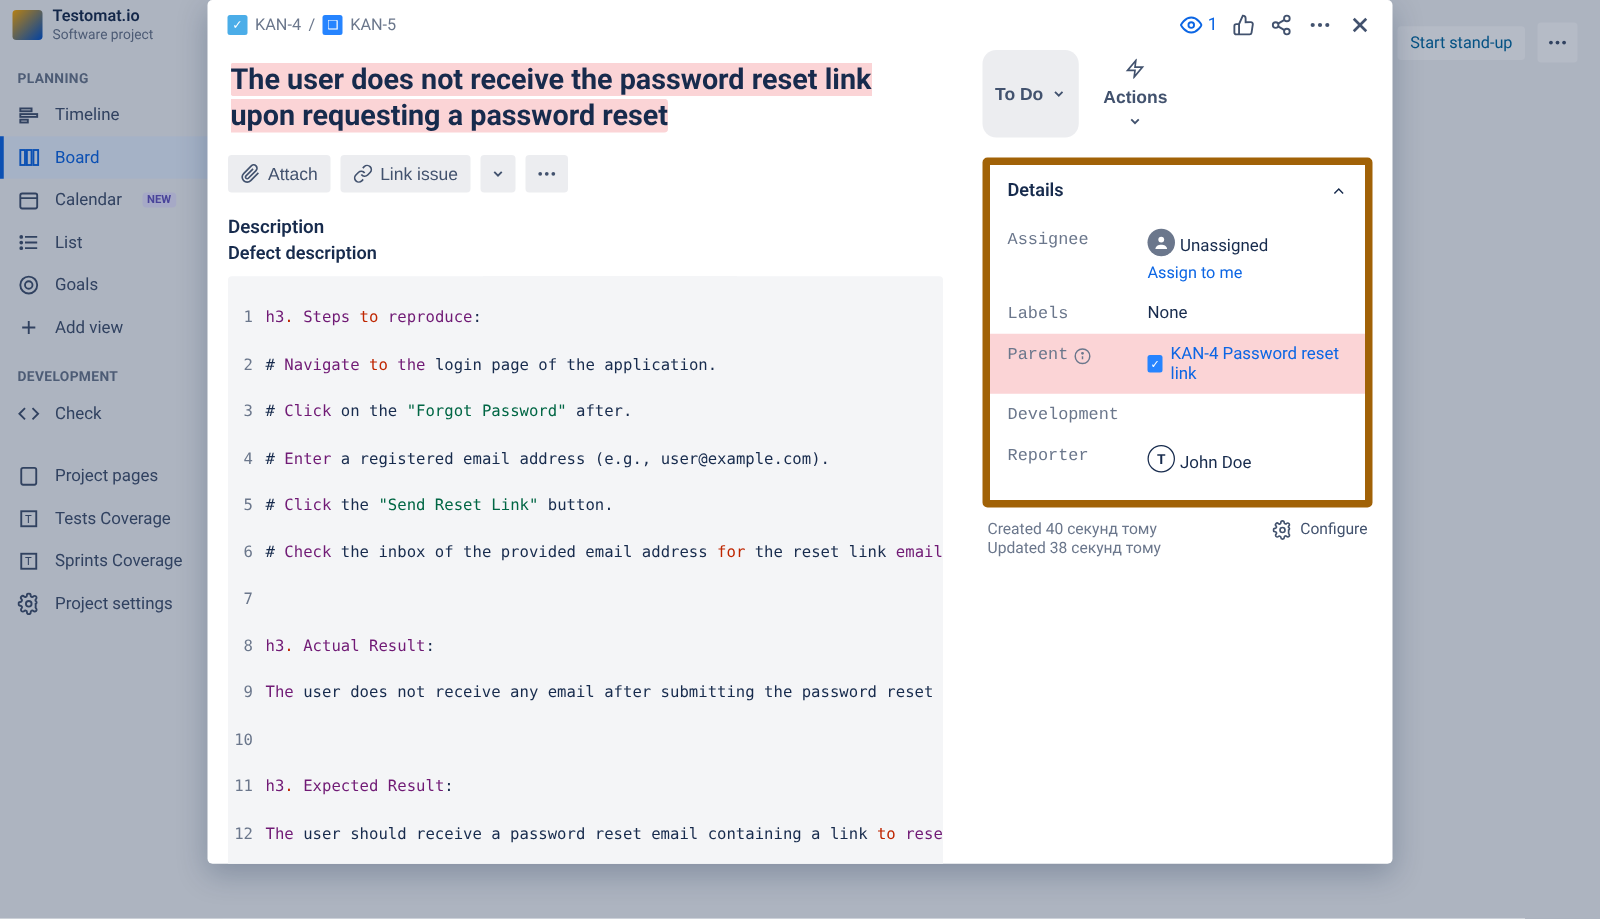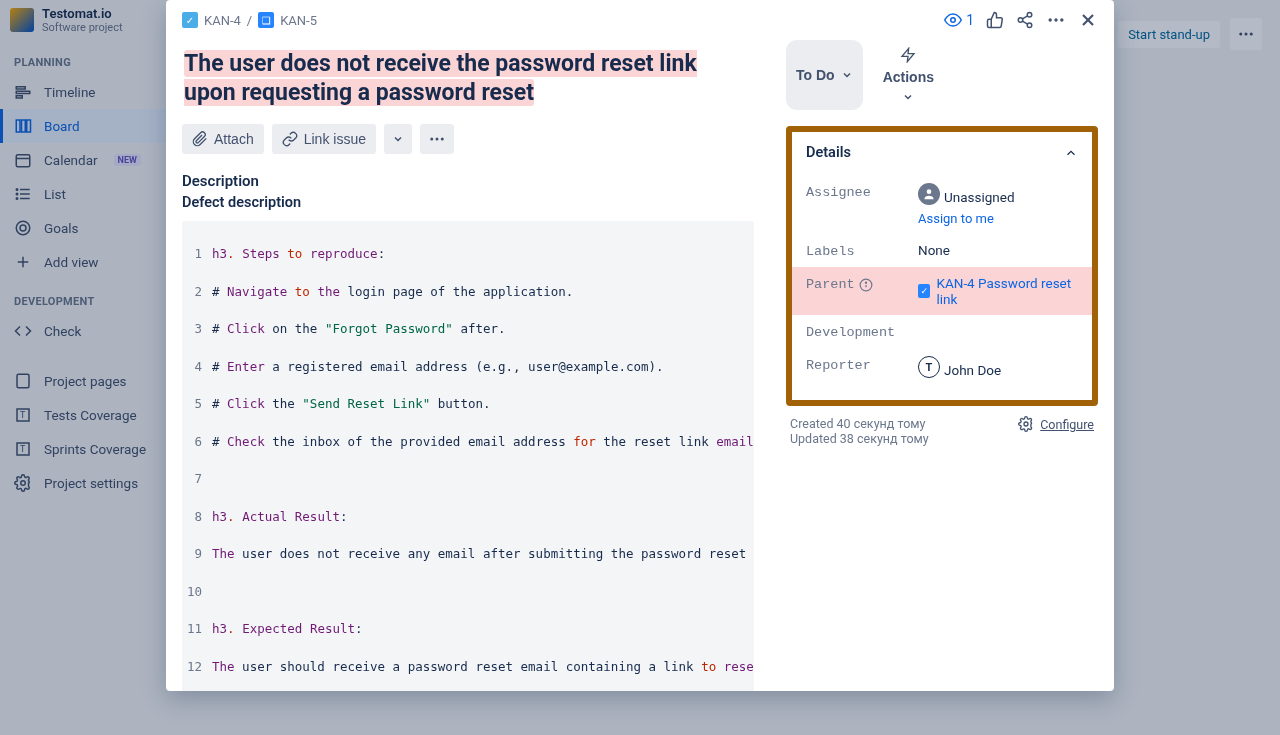--- a/index.html
+++ b/index.html
@@ -77,21 +77,21 @@
 .detail-label { width:112px; color:#6b778c; flex-shrink:0; padding-top:2px;font-family:Liberation Mono, monospace; }
 .detail-value { flex:1; }
 .unassigned { display:flex; align-items:flex-end; gap:4px; }
 .un-icon { width:22px; height:22px; background:#6b778c; border-radius:50%; display:flex; align-items:center; justify-content:center; color:#fff; font-size:12px; }
 .assign-link { color:#0c66e4; font-size:13px; margin-top:6px; cursor:pointer; }
 .parent-chip { display:inline-flex; align-items:center; gap:6px; }
 .parent-icon { width:14px; height:14px; background:#2684FF; border-radius:2px; display:inline-flex; align-items:center; justify-content:center; color:#fff; font-size:9px; }
 .parent-link { color:#0c66e4; }
 
 .meta-footer { display:flex; justify-content:space-between; align-items:flex-start; padding:10px 4px; font-size:12.5px; color:#6b778c; }
-.configure { display:flex; align-items:flex-end; gap:6px; color:#42526e; cursor:pointer;text-decoration:underline; }
+.configure { display:flex; align-items:flex-start; gap:6px; color:#42526e; cursor:pointer; }
 
 svg { display:block; }
 
 
 .left-col::-webkit-scrollbar { width:8px; }
 .left-col::-webkit-scrollbar-thumb { background:rgba(0,0,0,.15); border-radius:4px; }
 </style>
 </head>
 <body>
 

